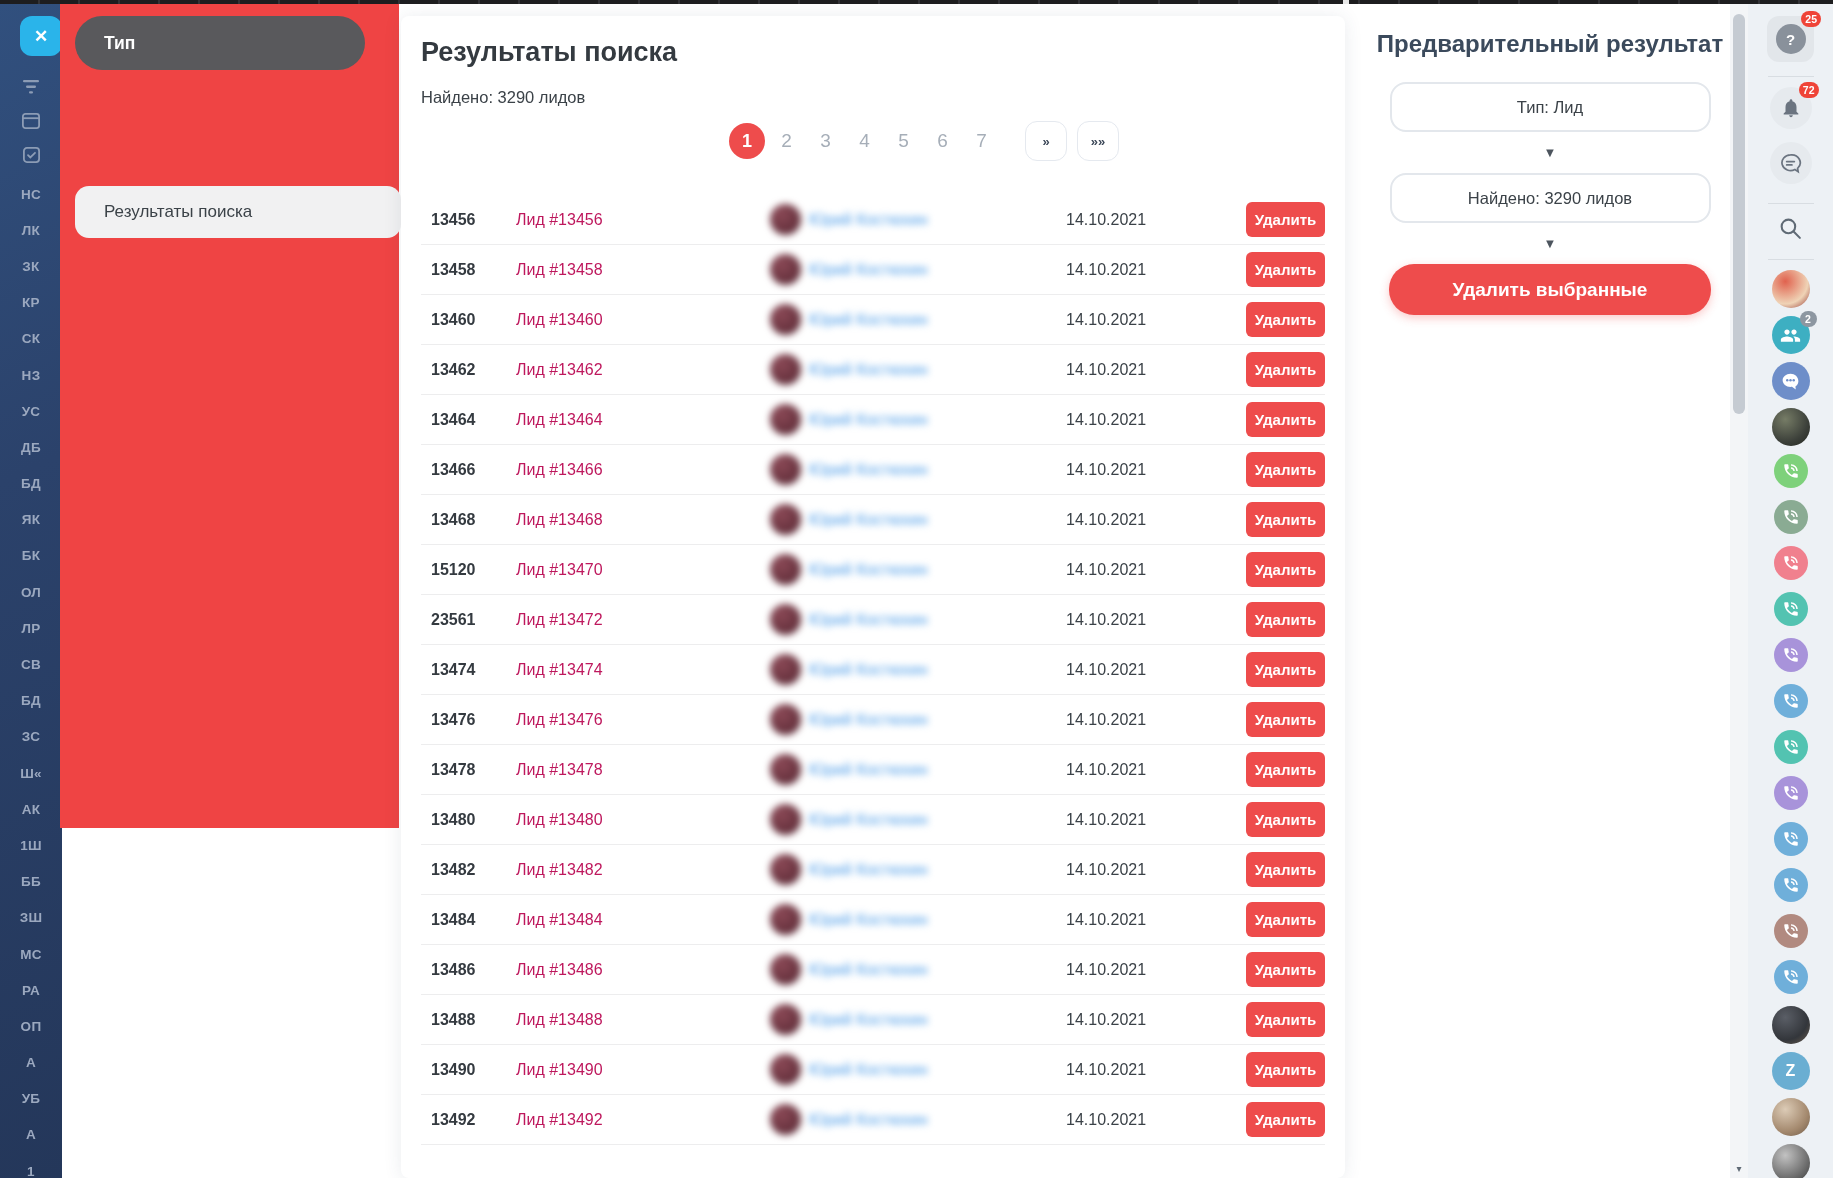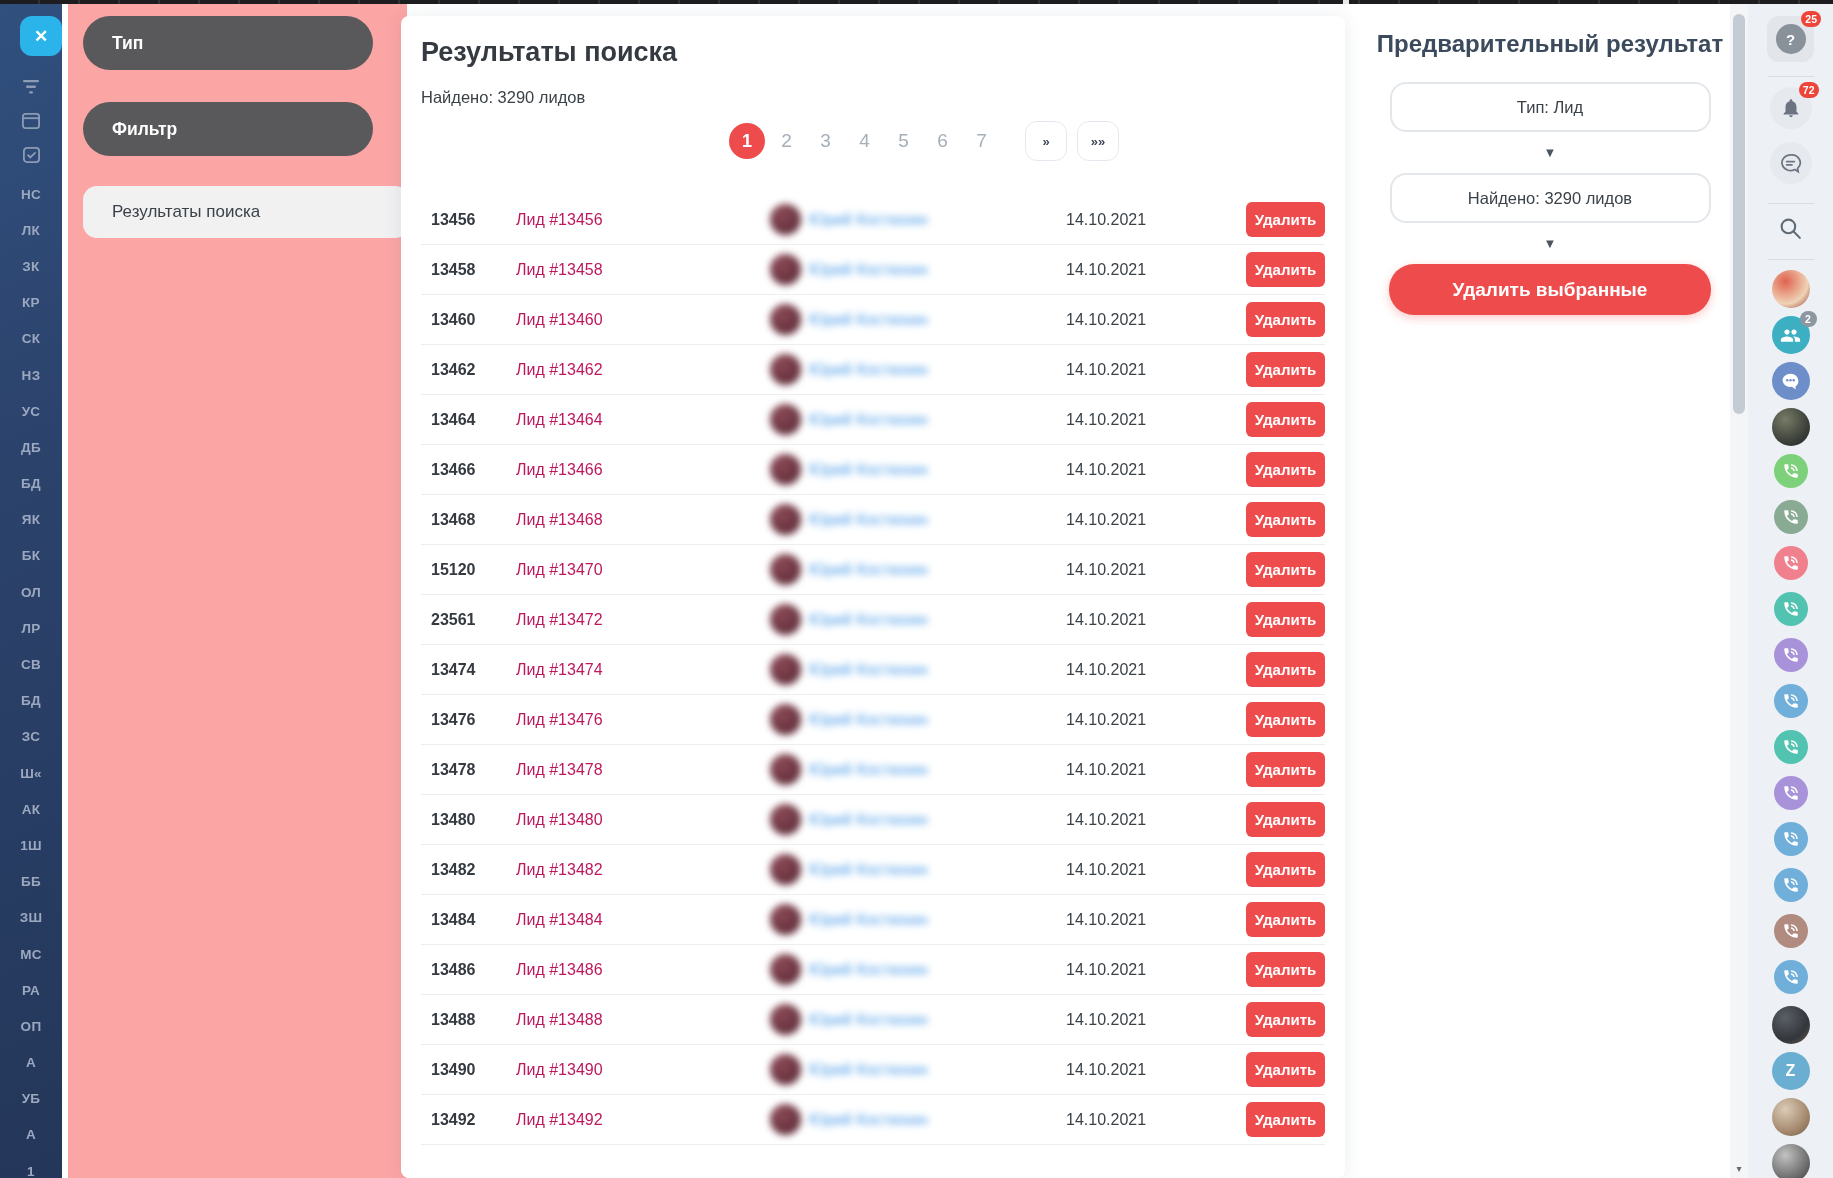--- a/index.html
+++ b/index.html
@@ -20,21 +20,21 @@
     border-radius:12px;color:#fff;display:flex;align-items:center;justify-content:center;
     font-size:17px;font-weight:bold;cursor:pointer;}
   .side-icons{position:absolute;top:78px;left:0;width:62px;display:flex;flex-direction:column;
     align-items:center;gap:17px;color:#8c9cb5;}
   .side-icons .ic{height:17px;display:flex;align-items:center;justify-content:center;}
   .side-labels{position:absolute;top:176px;left:0;width:62px;display:flex;flex-direction:column;align-items:center;}
   .side-label{height:36.2px;display:flex;align-items:center;font-size:13.5px;font-weight:bold;
     color:#9ba8bf;letter-spacing:.3px;cursor:pointer;}
 
   
-  .menu-panel{position:absolute;left:68px;top:4px;width:339px;height:1174px;background:#fca5a5;}
+  .menu-panel{position:absolute;left:60px;top:4px;width:339px;height:824px;background:#ef4444;}
   .pill{position:absolute;left:15px;width:290px;height:54px;border-radius:27px;background:#59595c;
     color:#fff;font-size:17.5px;font-weight:bold;display:flex;align-items:center;
     padding-left:29px;box-sizing:border-box;cursor:pointer;}
   .pill.type{top:12px}
   .pill.filter{top:98px}
   .menu-result{position:absolute;left:15px;top:182px;width:326px;height:52px;border-radius:14px;
     background:#f1f1f2;color:#3b4248;font-size:17px;display:flex;align-items:center;
     padding-left:29px;box-sizing:border-box;cursor:pointer;}
 
   
@@ -196,23 +196,20 @@
       <div class="side-label">УБ</div>
       <div class="side-label">А</div>
       <div class="side-label">1</div>
     </div>
 </div>
 
 <div class="menu-panel">
   <div class="pill type">
     <span>Тип</span>
   </div>
-  <div class="pill filter">
-    <span>Фильтр</span>
-  </div>
   <div class="menu-result">
     <span>Результаты поиска</span>
   </div>
 </div>
 
 <div class="card">
   <h1>Результаты поиска</h1>
   <div class="found">Найдено: 3290 лидов</div>
 
   <div class="pagination">

